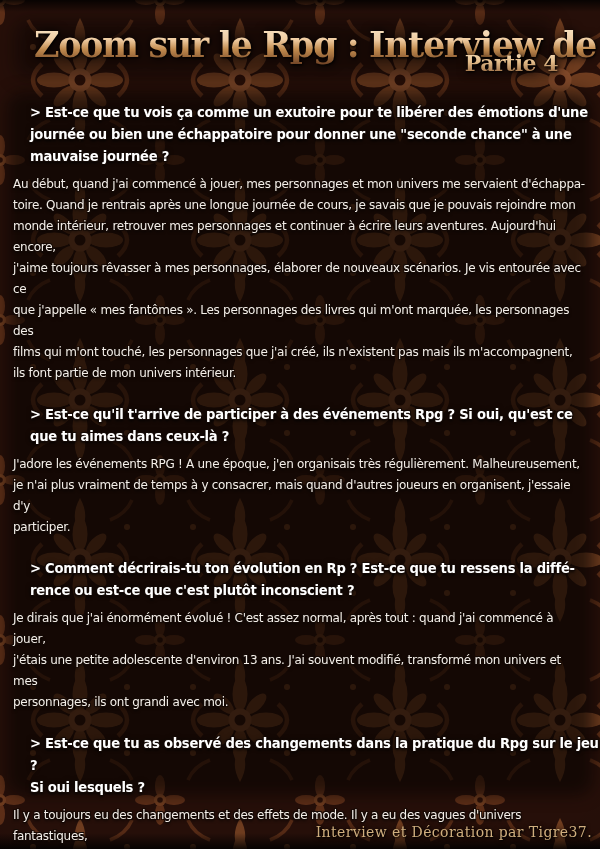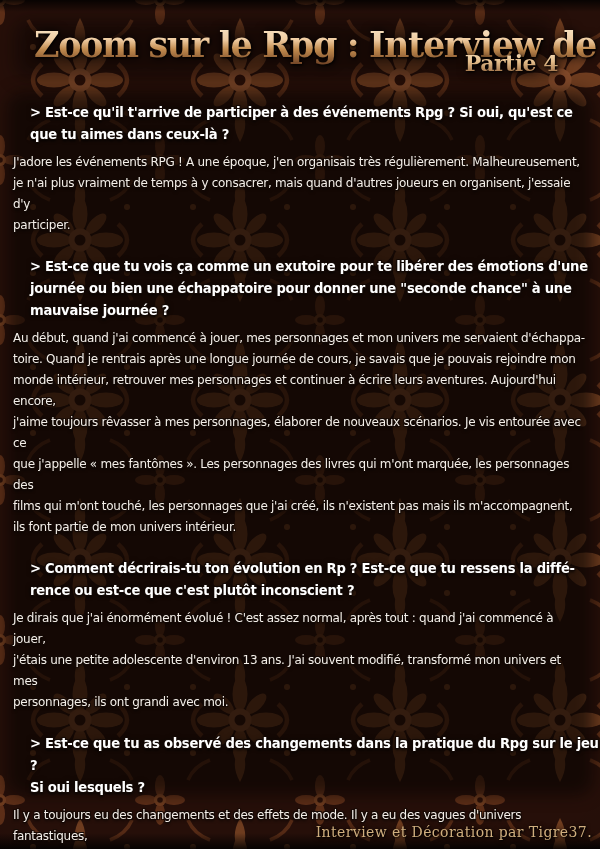--- a/index.html
+++ b/index.html
@@ -117,37 +117,37 @@
 
 <div class="shade-title"></div>
 <div class="shade-content"></div>
 <div class="vignette"></div>
 
 <div class="title">Zoom sur le Rpg : Interview de Laryssa03</div>
 <div class="subtitle">Partie 4</div>
 
 <div class="content">
   <div class="qa-block">
-    <div class="q">&gt; Est-ce qu'il t'arrive de participer à des événements Rpg ? Si oui, qu'est ce
-que tu aimes dans ceux-là ?</div>
-    <div class="a">J'adore les événements RPG ! A une époque, j'en organisais très régulièrement. Malheureusement,
-je n'ai plus vraiment de temps à y consacrer, mais quand d'autres joueurs en organisent, j'essaie d'y
-participer.</div>
-  </div>
-  <div class="qa-block">
     <div class="q">&gt; Est-ce que tu vois ça comme un exutoire pour te libérer des émotions d'une
 journée ou bien une échappatoire pour donner une "seconde chance" à une
 mauvaise journée ?</div>
     <div class="a">Au début, quand j'ai commencé à jouer, mes personnages et mon univers me servaient d'échappa-
 toire. Quand je rentrais après une longue journée de cours, je savais que je pouvais rejoindre mon
 monde intérieur, retrouver mes personnages et continuer à écrire leurs aventures. Aujourd'hui encore,
 j'aime toujours rêvasser à mes personnages, élaborer de nouveaux scénarios. Je vis entourée avec ce
 que j'appelle « mes fantômes ». Les personnages des livres qui m'ont marquée, les personnages des
 films qui m'ont touché, les personnages que j'ai créé, ils n'existent pas mais ils m'accompagnent,
 ils font partie de mon univers intérieur.</div>
+  </div>
+  <div class="qa-block">
+    <div class="q">&gt; Est-ce qu'il t'arrive de participer à des événements Rpg ? Si oui, qu'est ce
+que tu aimes dans ceux-là ?</div>
+    <div class="a">J'adore les événements RPG ! A une époque, j'en organisais très régulièrement. Malheureusement,
+je n'ai plus vraiment de temps à y consacrer, mais quand d'autres joueurs en organisent, j'essaie d'y
+participer.</div>
   </div>
   <div class="qa-block">
     <div class="q">&gt; Comment décrirais-tu ton évolution en Rp ? Est-ce que tu ressens la diffé-
 rence ou est-ce que c'est plutôt inconscient ?</div>
     <div class="a">Je dirais que j'ai énormément évolué ! C'est assez normal, après tout : quand j'ai commencé à jouer,
 j'étais une petite adolescente d'environ 13 ans. J'ai souvent modifié, transformé mon univers et mes
 personnages, ils ont grandi avec moi.</div>
   </div>
   <div class="qa-block">
     <div class="q">&gt; Est-ce que tu as observé des changements dans la pratique du Rpg sur le jeu ?

